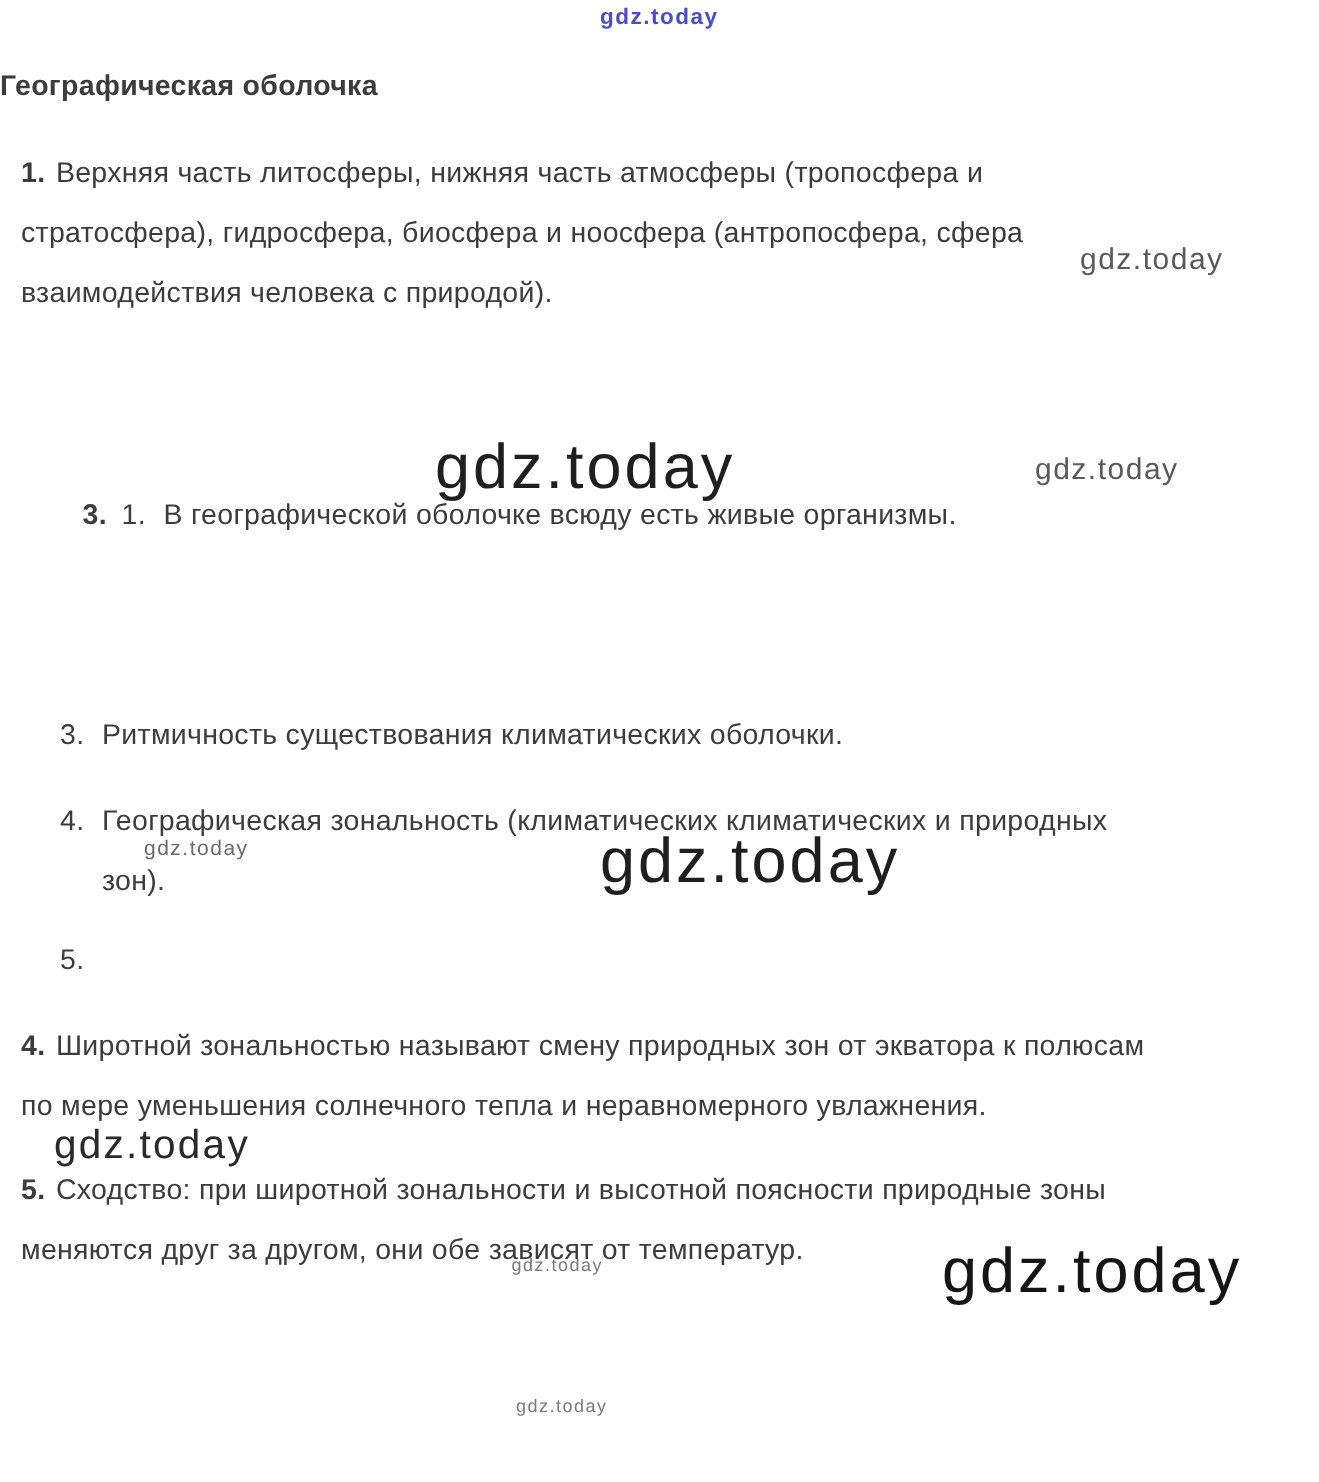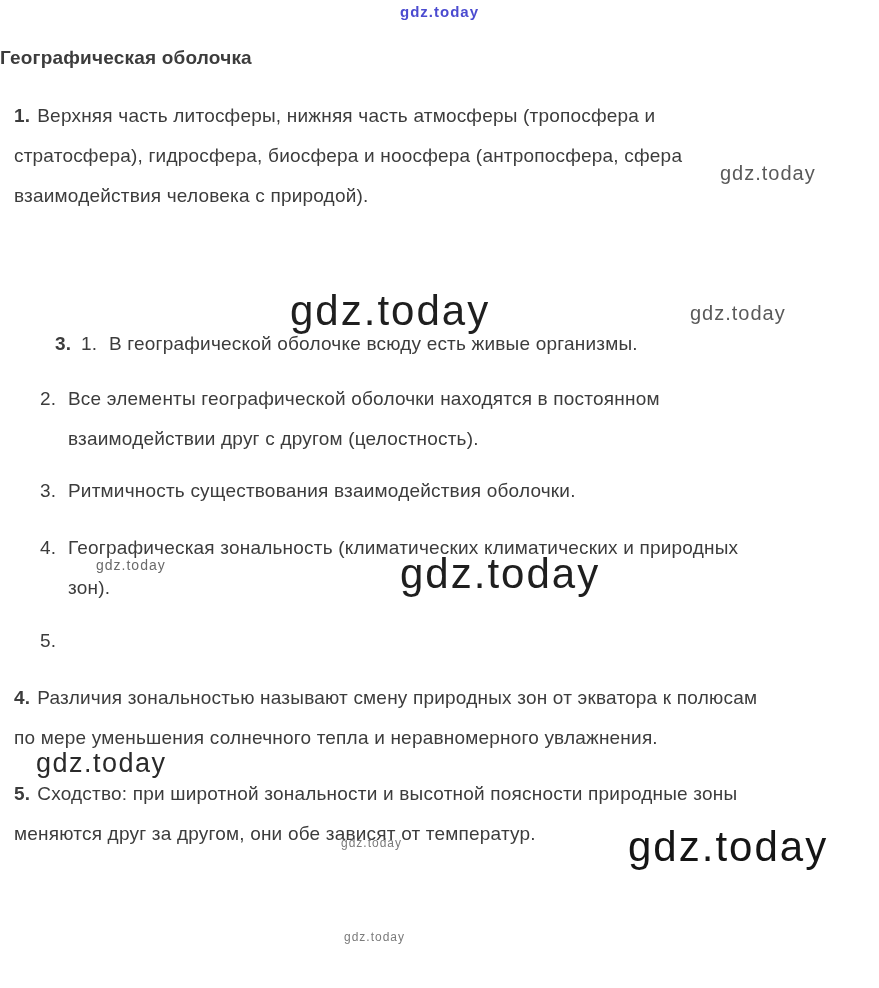--- a/index.html
+++ b/index.html
@@ -87,40 +87,36 @@
     <span class="num">1.</span><span class="txt">Верхняя часть литосферы, нижняя часть атмосферы (тропосфера и
 стратосфера), гидросфера, биосфера и ноосфера (антропосфера, сфера
 взаимодействия человека с природой).</span>
   </div>
 
 
   <div class="sub-row first" style="top:324px;">
     <span class="mainnum">3.</span><span class="subnum">1.</span><span class="subtext">В географической оболочке всюду есть живые организмы.</span>
   </div>
 
-  <div class="sub-row" style="top:379px;">
-    <span class="subnum">2.</span><span class="subtext">Все элементы географической оболочки находятся в постоянном
-взаимодействии друг с другом (целостность).</span>
-  </div>
 
   <div class="sub-row" style="top:471px;">
-    <span class="subnum">3.</span><span class="subtext">Ритмичность существования взаимодействия оболочки.</span>
+    <span class="subnum">3.</span><span class="subtext">Ритмичность существования климатических оболочки.</span>
   </div>
 
   <div class="sub-row" style="top:528px;">
     <span class="subnum">4.</span><span class="subtext">Географическая зональность (климатических климатических и природных
 зон).</span>
   </div>
 
   <div class="sub-row" style="top:621px;">
     <span class="subnum">5.</span><span class="subtext"></span>
   </div>
 
   <div class="para" style="top:678px;width:860px;">
-    <span class="num">4.</span><span class="txt">Различия зональностью называют смену природных зон от экватора к полюсам
+    <span class="num">4.</span><span class="txt">Широтной зональностью называют смену природных зон от экватора к полюсам
 по мере уменьшения солнечного тепла и неравномерного увлажнения.</span>
   </div>
 
   <div class="para" style="top:774px;width:850px;">
     <span class="num">5.</span><span class="txt">Сходство: при широтной зональности и высотной поясности природные зоны
 меняются друг за другом, они обе зависят от температур.</span>
   </div>
 
 
 </div>

